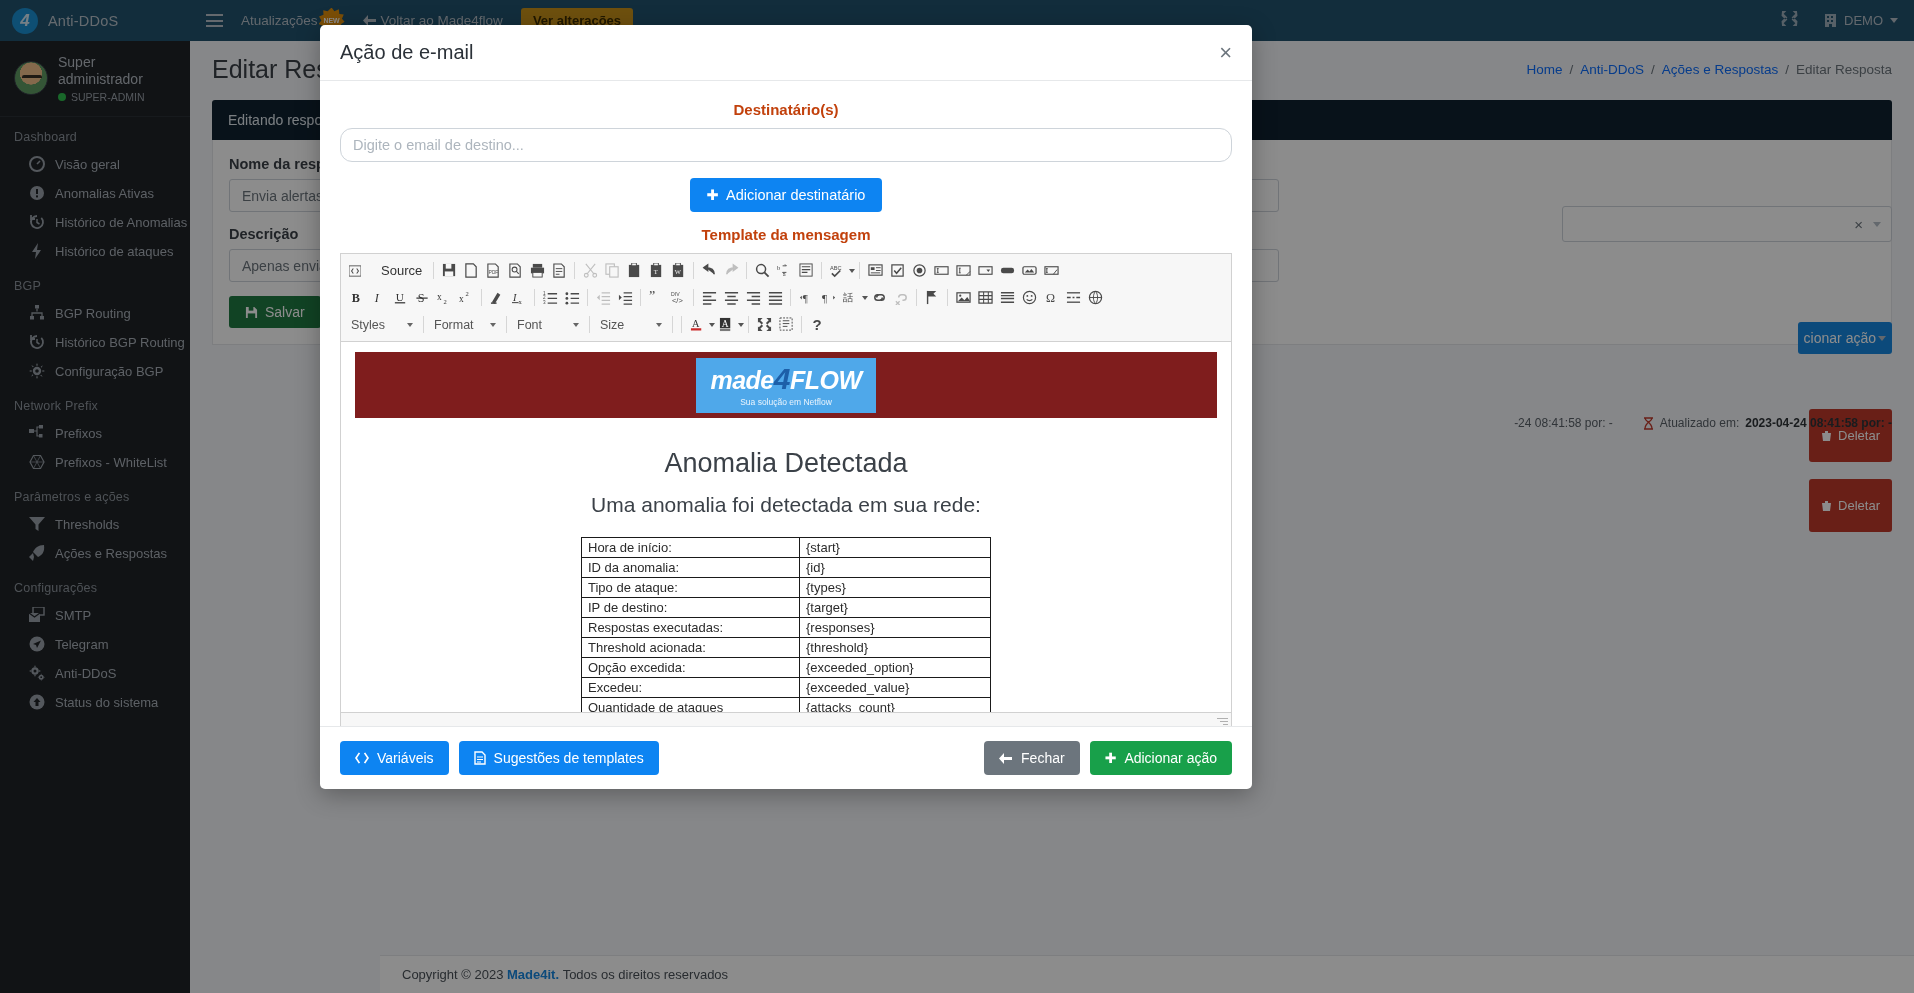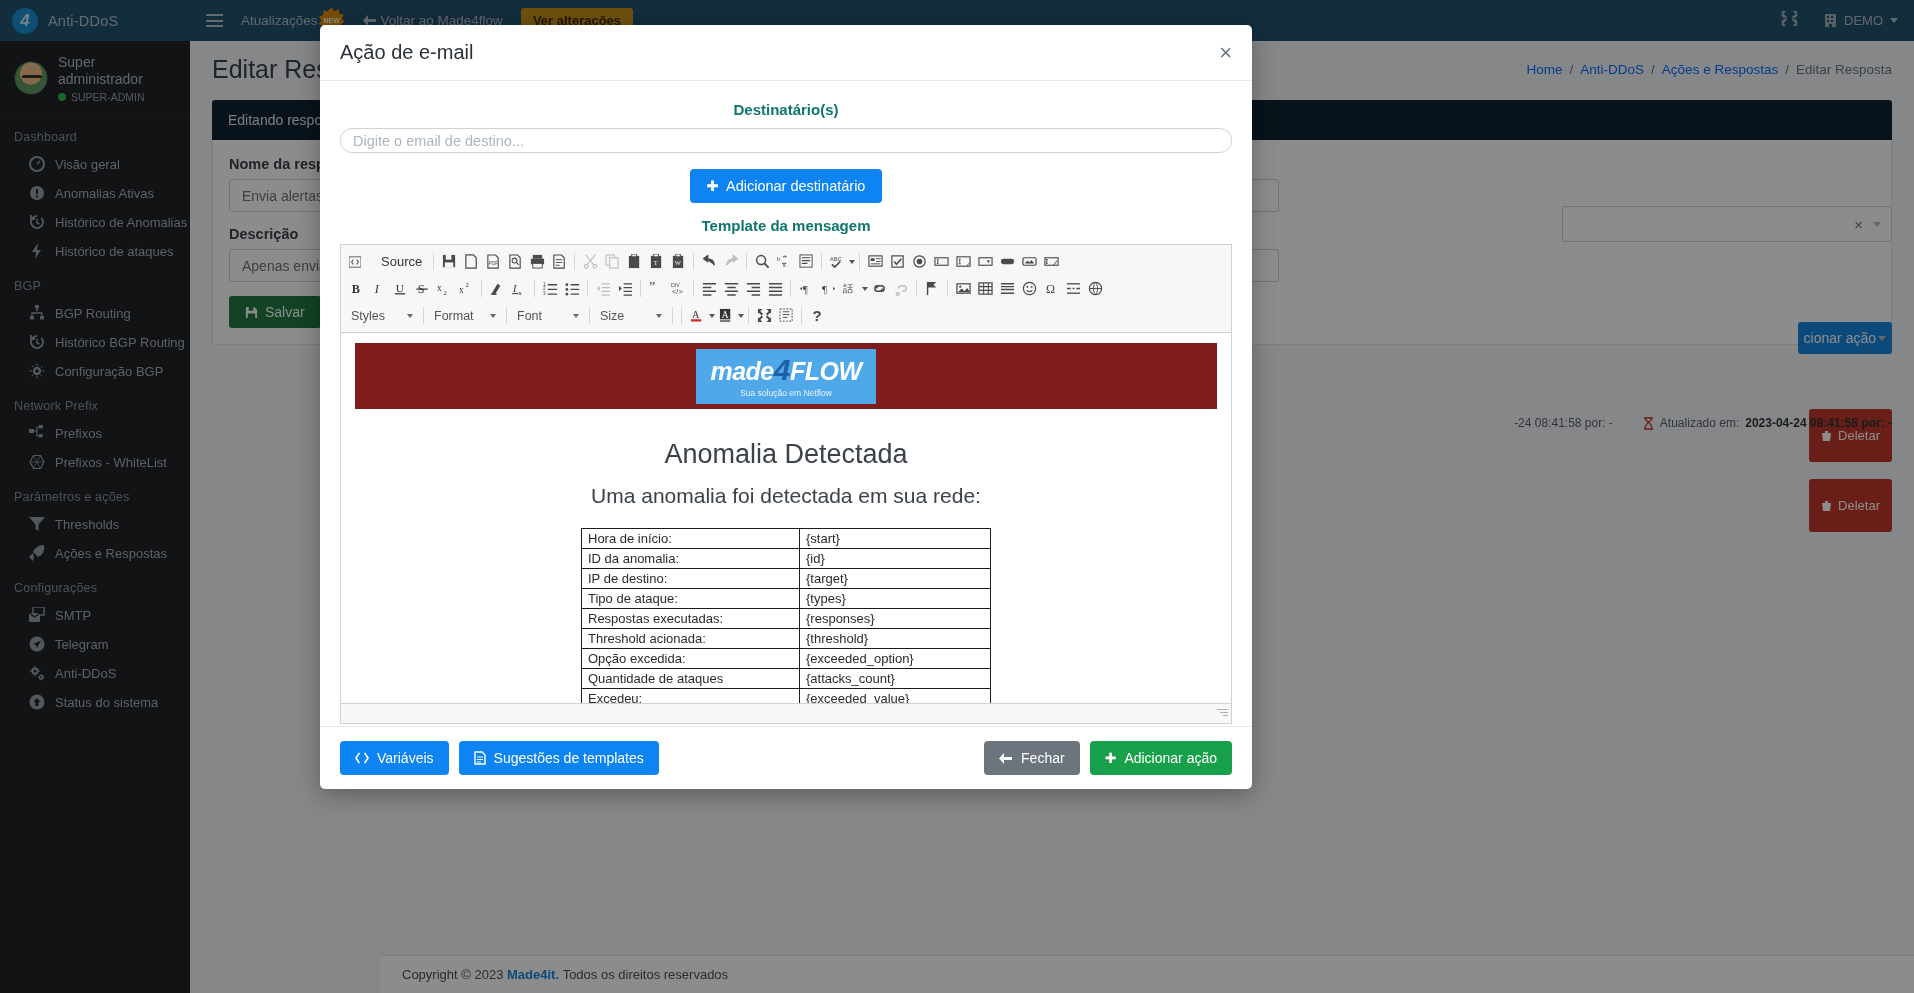--- a/index.html
+++ b/index.html
@@ -119,23 +119,23 @@
     position: absolute; left: 320px; top: 25px; width: 932px; height: 764px;
     background: #fff; border-radius: 5px; z-index: 30; display: flex; flex-direction: column;
     box-shadow: 0 6px 24px rgba(0,0,0,.3);
   }
   .modal-head {
     display: flex; align-items: center; padding: 16px 20px; border-bottom: 1px solid #e6e8ea;
   }
   .modal-title { font-size: 20px; color: #2b3138; font-weight: 400; }
   .modal-close { margin-left: auto; font-size: 22px; color: #6c757d; cursor: pointer; line-height: 1; }
   .modal-body { flex: 1; padding: 14px 20px 0; overflow: hidden; }
-  .center-lbl { text-align: center; font-size: 15px; font-weight: bold; color: #0f766e; margin: 6px 0 10px; }
+  .center-lbl { text-align: center; font-size: 15px; font-weight: bold; color: #c2410c; margin: 6px 0 10px; }
   .email-inp {
-    width: 100%; height: 25px; border: 1px solid #ced4da; border-radius: 12px;
+    width: 100%; height: 34px; border: 1px solid #ced4da; border-radius: 12px;
     padding: 0 12px; font-size: 14.5px; color: #adb5bd; display: flex; align-items: center;
   }
   .add-dest {
     display: block; margin: 16px auto 0; background: #0d84f2; color: #fff;
     border: none; border-radius: 4px; padding: 9px 17px; font-size: 14.5px; cursor: pointer;
   }
 
   
   .cke { border: 1px solid #d1d1d1; margin-top: 8px; }
   .cke-toolbar { background: #f7f7f7; border-bottom: 1px solid #d1d1d1; padding: 3px 4px; }
@@ -958,46 +958,46 @@
               <tbody id="mail-rows">
                   <tr>
                     <td class="k">Hora de início:</td>
                     <td>{start}</td>
                   </tr>
                   <tr>
                     <td class="k">ID da anomalia:</td>
                     <td>{id}</td>
                   </tr>
                   <tr>
+                    <td class="k">Tipo de ataque:</td>
+                    <td>{types}</td>
+                  </tr>
+                  <tr>
                     <td class="k">IP de destino:</td>
                     <td>{target}</td>
-                  </tr>
-                  <tr>
-                    <td class="k">Tipo de ataque:</td>
-                    <td>{types}</td>
                   </tr>
                   <tr>
                     <td class="k">Respostas executadas:</td>
                     <td>{responses}</td>
                   </tr>
                   <tr>
                     <td class="k">Threshold acionada:</td>
                     <td>{threshold}</td>
                   </tr>
                   <tr>
                     <td class="k">Opção excedida:</td>
                     <td>{exceeded_option}</td>
                   </tr>
                   <tr>
+                    <td class="k">Excedeu:</td>
+                    <td>{exceeded_value}</td>
+                  </tr>
+                  <tr>
                     <td class="k">Quantidade de ataques</td>
                     <td>{attacks_count}</td>
-                  </tr>
-                  <tr>
-                    <td class="k">Excedeu:</td>
-                    <td>{exceeded_value}</td>
                   </tr>
                 </tbody>
             </table>
           </div>
         </div>
 
         <div class="cke-foot">
           <div class="grip">
             <i style="width:11px"></i>
               <i style="width:8px;margin-top:2px"></i>

